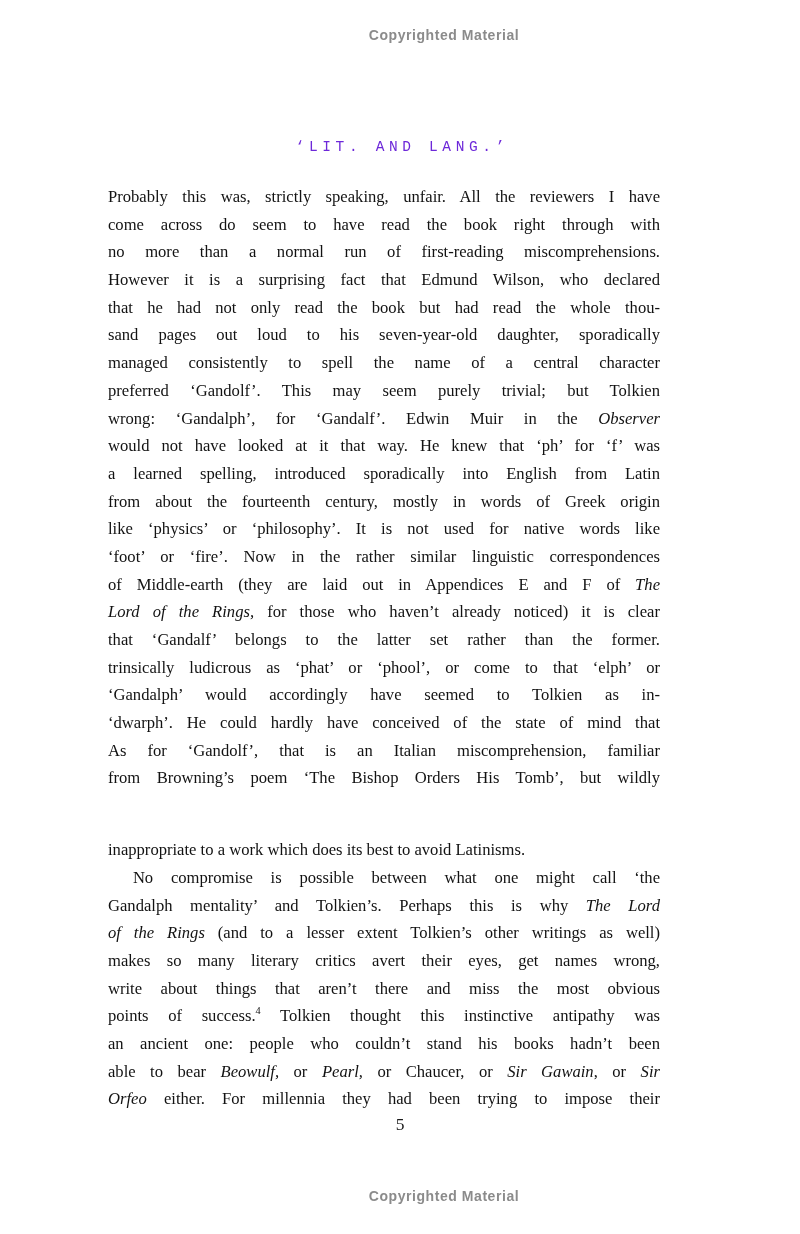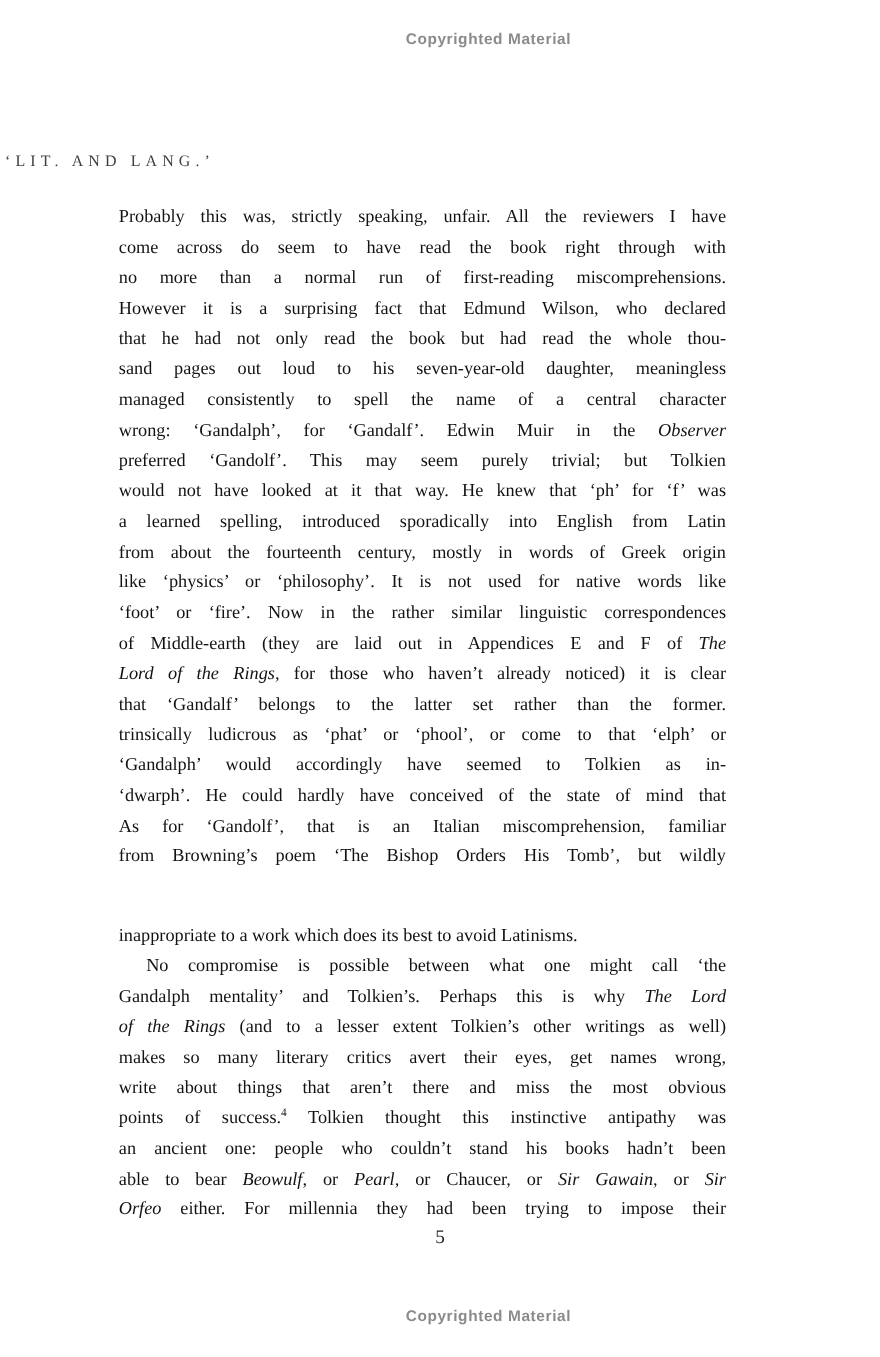--- a/index.html
+++ b/index.html
@@ -24,25 +24,25 @@
     font-weight: bold;
     margin-left: 44px;
   }
   .watermark.top { top: 27px; }
   .watermark.bottom { top: 1188px; }
   .running-head {
     position: absolute;
     top: 139px;
     left: 0;
     width: 100%;
-    text-align: left;
-    font-family: Liberation Serif, serif;
+    text-align: center;
+    font-family: Liberation Mono, monospace;
     font-size: 14.5px;
     letter-spacing: 0.32em;
-    color: #404040;
+    color: #6d28d9;
     text-indent: 0.32em; 
   }
   .body-text {
     position: absolute;
     top: 183px;
     left: 108px;
     width: 552px;
     font-size: 16.6px;
     line-height: 27.7px;
     color: #121212;
@@ -84,24 +84,24 @@
 
   <div class="running-head">‘LIT. AND LANG.’</div>
 
   <div class="body-text">
       <div>
         <div class="line"><span>Probably this was, strictly speaking, unfair. All the reviewers I have</span></div>
         <div class="line"><span>come across do seem to have read the book right through with</span></div>
         <div class="line"><span>no more than a normal run of first-reading miscomprehensions.</span></div>
         <div class="line"><span>However it is a surprising fact that Edmund Wilson, who declared</span></div>
         <div class="line"><span>that he had not only read the book but had read the whole thou-</span></div>
-        <div class="line"><span>sand pages out loud to his seven-year-old daughter, meaningless</span></div>
+        <div class="line"><span>sand pages out loud to his seven-year-old daughter, sporadically</span></div>
         <div class="line"><span>managed consistently to spell the name of a central character</span></div>
+        <div class="line"><span>preferred ‘Gandolf’. This may seem purely trivial; but Tolkien</span></div>
         <div class="line"><span>wrong: ‘Gandalph’, for ‘Gandalf’. Edwin Muir in the </span><span class="it">Observer</span></div>
-        <div class="line"><span>preferred ‘Gandolf’. This may seem purely trivial; but Tolkien</span></div>
         <div class="line"><span>would not have looked at it that way. He knew that ‘ph’ for ‘f’ was</span></div>
         <div class="line"><span>a learned spelling, introduced sporadically into English from Latin</span></div>
         <div class="line"><span>from about the fourteenth century, mostly in words of Greek origin</span></div>
         <div class="line"><span>like ‘physics’ or ‘philosophy’. It is not used for native words like</span></div>
         <div class="line"><span>‘foot’ or ‘fire’. Now in the rather similar linguistic correspondences</span></div>
         <div class="line"><span>of Middle-earth (they are laid out in Appendices E and F of </span><span class="it">The</span></div>
         <div class="line"><span class="it">Lord of the Rings,</span><span> for those who haven’t already noticed) it is clear</span></div>
         <div class="line"><span>that ‘Gandalf’ belongs to the latter set rather than the former.</span></div>
         <div class="line"><span>trinsically ludicrous as ‘phat’ or ‘phool’, or come to that ‘elph’ or</span></div>
         <div class="line"><span>‘Gandalph’ would accordingly have seemed to Tolkien as in-</span></div>

